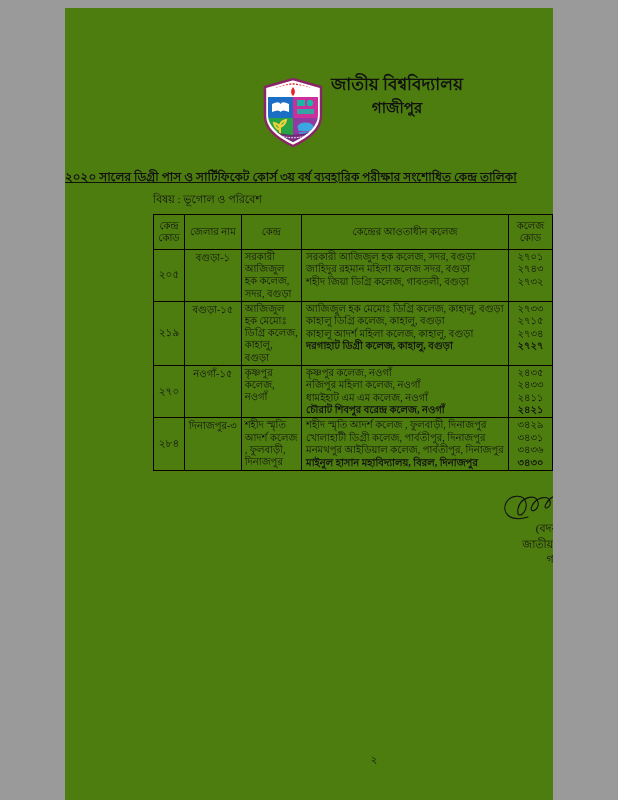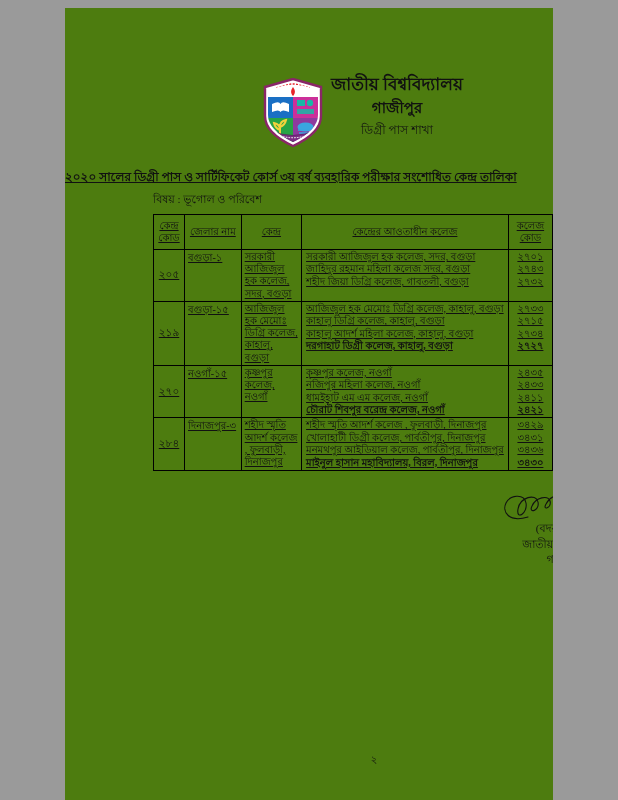--- a/index.html
+++ b/index.html
@@ -22,37 +22,37 @@
   .doc-title{
     position:absolute;left:0;top:160px;width:618px;
     font-size:12px;font-weight:bold;
     text-decoration:underline;letter-spacing:0px;
   }
   .subject-line{position:absolute;left:88px;top:183px;font-size:11px;}
   
   .center-table{
     position:absolute;left:88px;top:206px;
     border-collapse:collapse;table-layout:fixed;
-    font-size:10px;line-height:12.2px;text-decoration:underline;
+    font-size:10px;line-height:12.2px;
   }
   .center-table th,.center-table td{
     border:1px solid #000;
     padding:1px 3px;
     font-weight:normal;
     overflow:hidden;
   }
   .center-table th{text-align:center;vertical-align:middle;height:30px;padding:2px;}
   .th-narrow{max-width:34px;margin:0 auto;}
   .col-code{width:43px;}
   .col-district{width:62px;}
   .col-center{width:106px;}
   .col-colleges{width:151px;}
   .col-collcode{width:75px;}
   td.cell-code{text-align:center;vertical-align:middle;font-size:10.5px;}
-  td.cell-district{text-align:left;vertical-align:top;padding-top:2px;}
+  td.cell-district{text-align:center;vertical-align:top;padding-top:2px;}
   td.cell-center{vertical-align:top;text-align:left;}
   td.cell-names,td.cell-codes{vertical-align:top;padding:1px 0;}
   .line{padding:0 4px;white-space:nowrap;line-height:12.4px;}
   .code-line{text-align:center;white-space:nowrap;}
   .bold{font-weight:bold;}
   
   .signature-block{
     position:absolute;left:418px;top:479px;width:164px;
     text-align:center;font-size:11px;line-height:15.5px;
   }
@@ -86,21 +86,20 @@
       <ellipse cx="43.5" cy="49" rx="8" ry="4.5" fill="#3aa7e0"></ellipse>
       <path d="M36 52 h15 M37 55 h13" stroke="#3aa7e0" stroke-width="1.6"></path>
       <path d="M8 52 Q31 63 54 52 L54 58 Q31 69 8 58 Z" fill="#7c2d84" stroke="#5c1f63" stroke-width="0.8"></path>
       <path d="M13 56 Q31 63.5 49 56" fill="none" stroke="#ffffff" stroke-width="1" stroke-dasharray="1.6 1.2"></path>
     </g>
   </svg>
 
   <div class="org-block">
     <div class="org-line1">জাতীয় বিশ্ববিদ্যালয়</div>
     <div class="org-line2">গাজীপুর</div>
-    <div class="org-line3">ডিগ্রী পাস শাখা</div>
   </div>
 
   <div class="doc-title">২০২০ সালের ডিগ্রী পাস ও সার্টিফিকেট কোর্স ৩য় বর্ষ ব্যবহারিক পরীক্ষার সংশোধিত কেন্দ্র তালিকা</div>
   <div class="subject-line">বিষয় : ভূগোল ও পরিবেশ</div>
 
   <table class="center-table">
     <colgroup>
       <col class="col-code">
         <col class="col-district">
         <col class="col-center">

